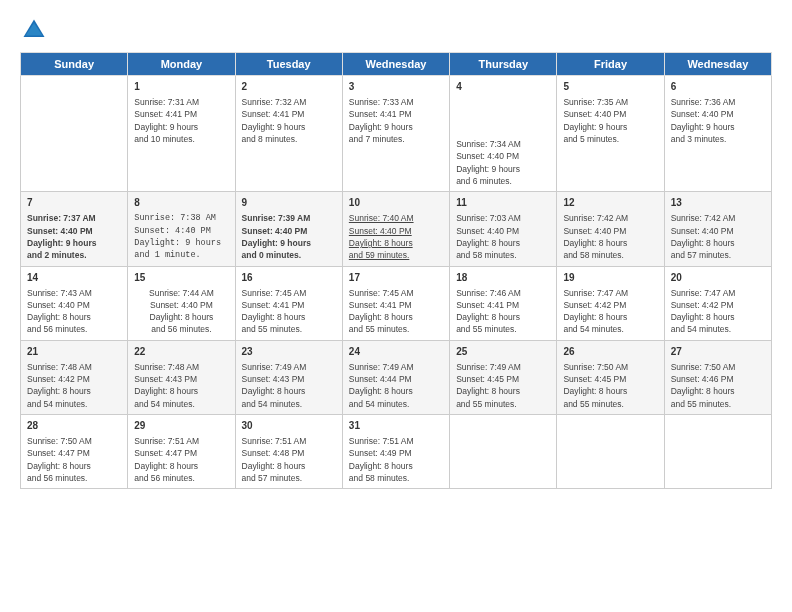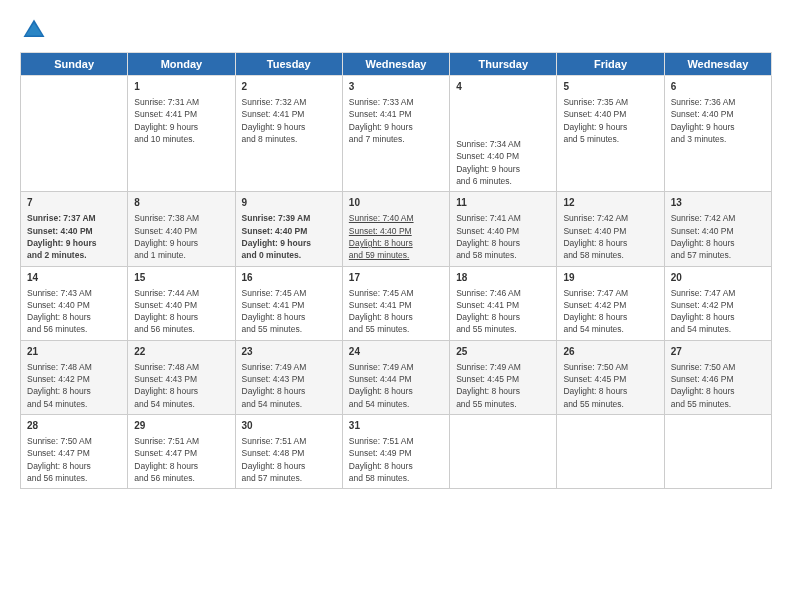--- a/index.html
+++ b/index.html
@@ -175,42 +175,42 @@
         <tr>
           <td>
             <span class="day-num">7</span>
             <div class="day-info" style="white-space: pre-line; font-weight: bold;">Sunrise: 7:37 AM
 Sunset: 4:40 PM
 Daylight: 9 hours
 and 2 minutes.</div>
           </td>
           <td>
             <span class="day-num">8</span>
-            <div class="day-info" style="white-space: pre-line;">Sunrise: 7:38 AM
+            <div class="day-info" style="white-space: pre-line; font-family: Liberation Mono, monospace;">Sunrise: 7:38 AM
 Sunset: 4:40 PM
 Daylight: 9 hours
 and 1 minute.</div>
           </td>
           <td>
             <span class="day-num">9</span>
             <div class="day-info" style="white-space: pre-line; font-weight: bold;">Sunrise: 7:39 AM
 Sunset: 4:40 PM
 Daylight: 9 hours
 and 0 minutes.</div>
           </td>
           <td>
             <span class="day-num">10</span>
             <div class="day-info" style="white-space: pre-line; text-decoration: underline;">Sunrise: 7:40 AM
 Sunset: 4:40 PM
 Daylight: 8 hours
 and 59 minutes.</div>
           </td>
           <td>
             <span class="day-num">11</span>
-            <div class="day-info" style="white-space: pre-line;">Sunrise: 7:41 AM
+            <div class="day-info" style="white-space: pre-line;">Sunrise: 7:03 AM
 Sunset: 4:40 PM
 Daylight: 8 hours
 and 58 minutes.</div>
           </td>
           <td>
             <span class="day-num">12</span>
             <div class="day-info" style="white-space: pre-line;">Sunrise: 7:42 AM
 Sunset: 4:40 PM
 Daylight: 8 hours
 and 58 minutes.</div>
@@ -226,21 +226,21 @@
         <tr>
           <td>
             <span class="day-num">14</span>
             <div class="day-info" style="white-space: pre-line;">Sunrise: 7:43 AM
 Sunset: 4:40 PM
 Daylight: 8 hours
 and 56 minutes.</div>
           </td>
           <td>
             <span class="day-num">15</span>
-            <div class="day-info" style="white-space: pre-line;">Sunrise: 7:44 AM
+            <div class="day-info" style="white-space: pre-line; text-align: center;">Sunrise: 7:44 AM
 Sunset: 4:40 PM
 Daylight: 8 hours
 and 56 minutes.</div>
           </td>
           <td>
             <span class="day-num">16</span>
             <div class="day-info" style="white-space: pre-line;">Sunrise: 7:45 AM
 Sunset: 4:41 PM
 Daylight: 8 hours
 and 55 minutes.</div>

